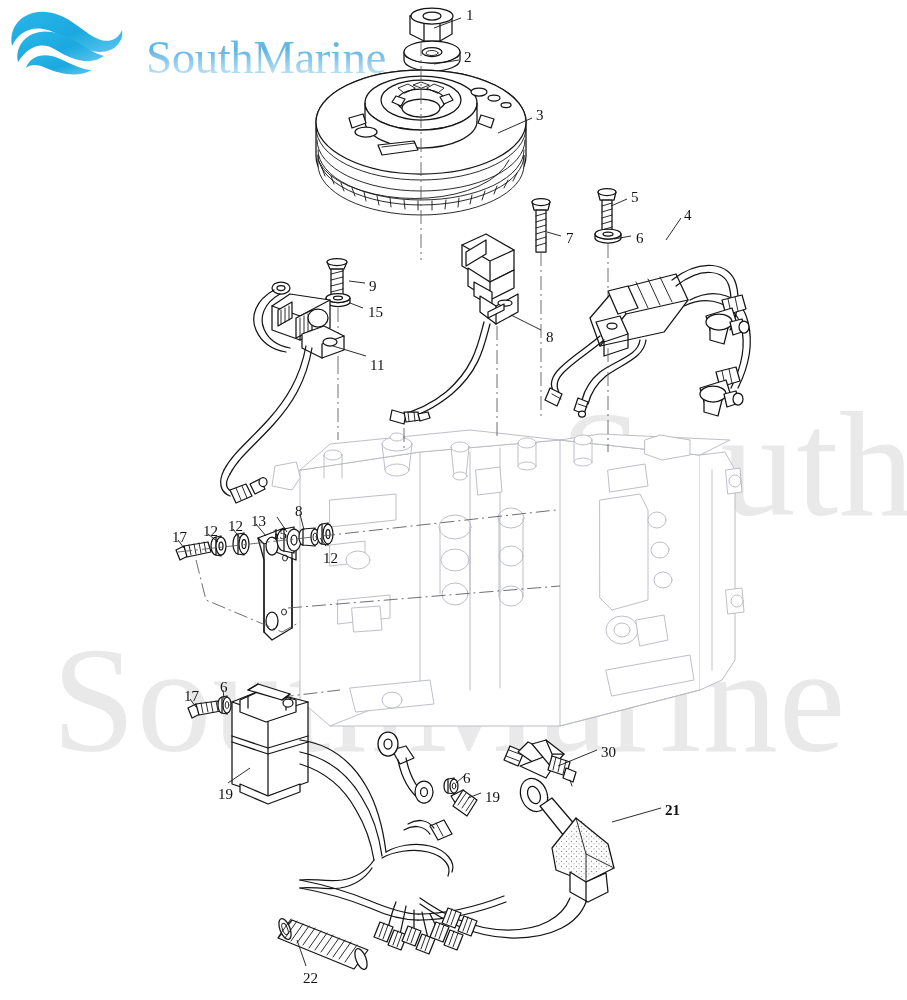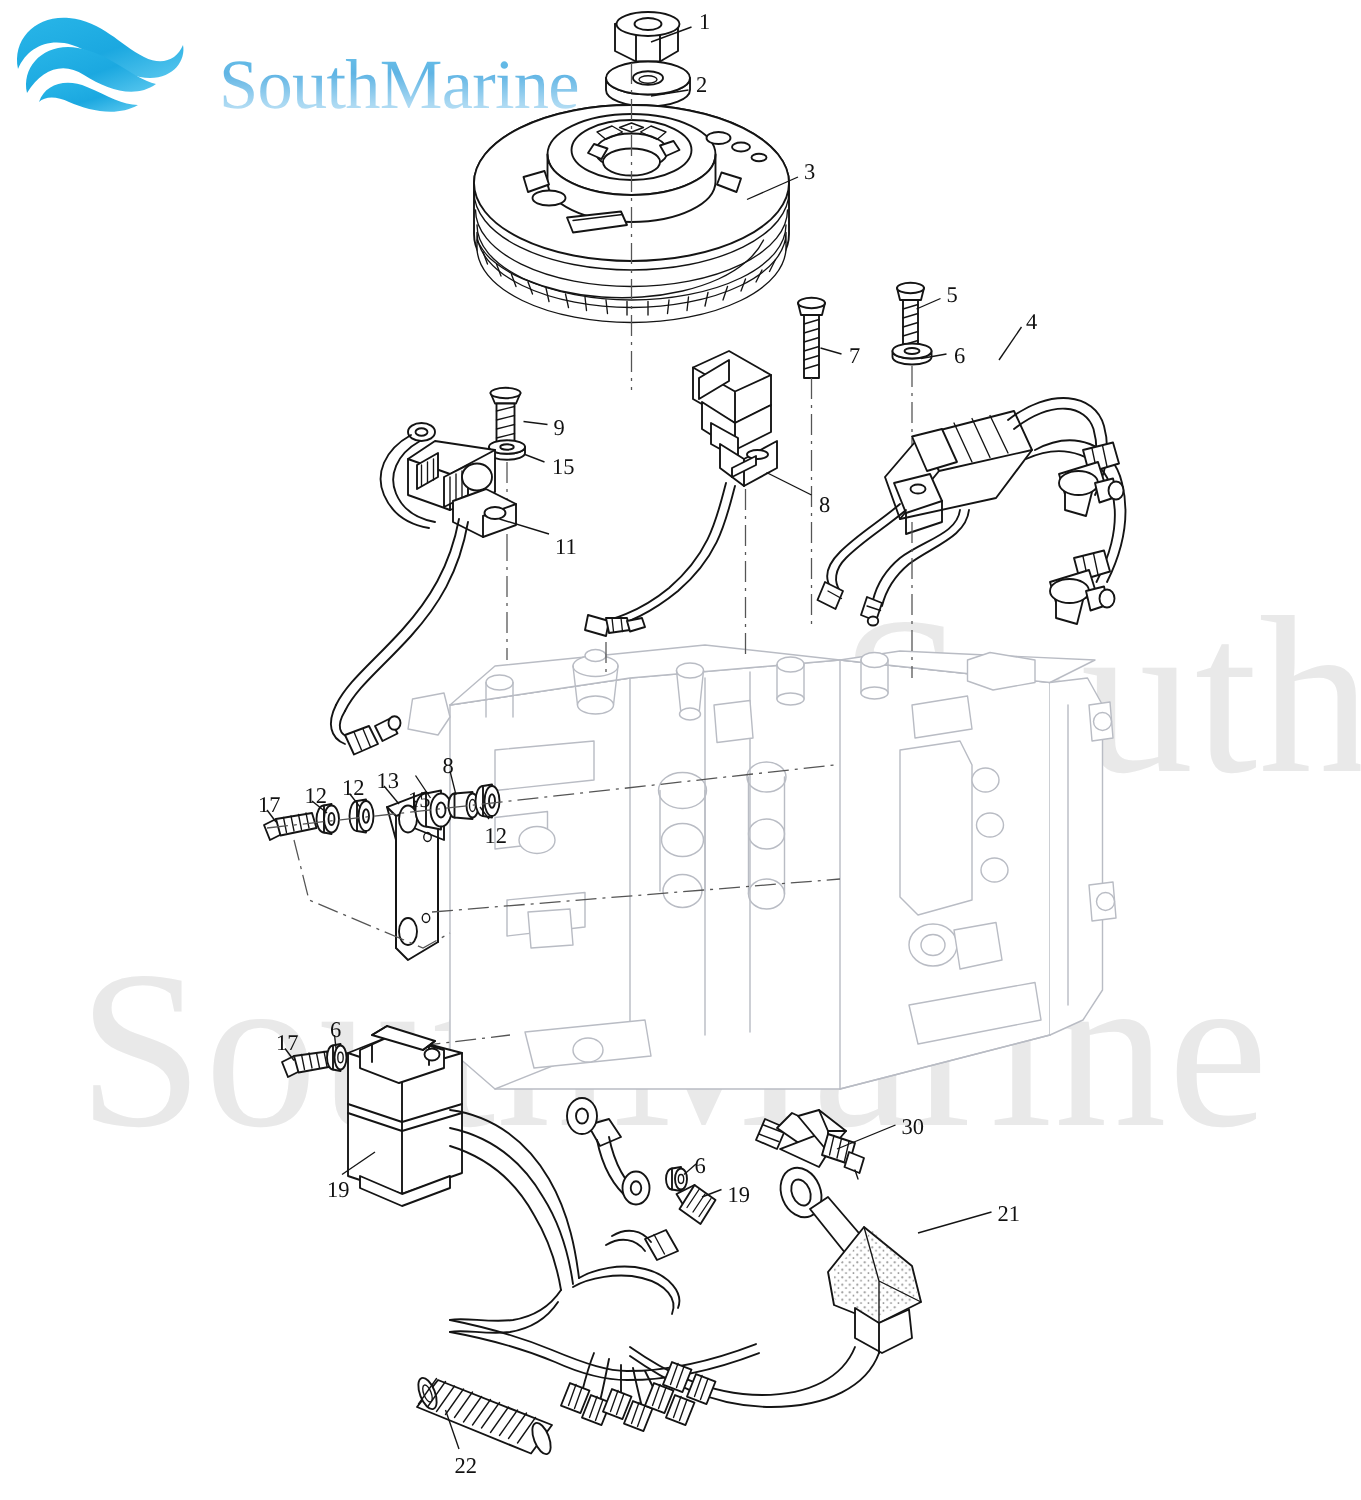--- a/index.html
+++ b/index.html
@@ -593,17 +593,17 @@
       <div class="num" style="left: 251px; top: 514px;">13</div>
       <div class="num" style="left: 272px; top: 527px;">15</div>
       <div class="num" style="left: 295px; top: 504px;">8</div>
       <div class="num" style="left: 172px; top: 530px;">17</div>
       <div class="num" style="left: 184px; top: 689px;">17</div>
       <div class="num" style="left: 220px; top: 680px;">6</div>
       <div class="num" style="left: 218px; top: 787px;">19</div>
       <div class="num" style="left: 485px; top: 790px;">19</div>
       <div class="num" style="left: 463px; top: 771px;">6</div>
       <div class="num" style="left: 601px; top: 745px;">30</div>
-      <div class="num" style="left: 665px; top: 803px;">21</div>
+      <div class="num" style="left: 665px; top: 803px; font-weight: bold;">21</div>
       <div class="num" style="left: 303px; top: 971px;">22</div>
     </div>
 
 </div>
 
 </body></html>

